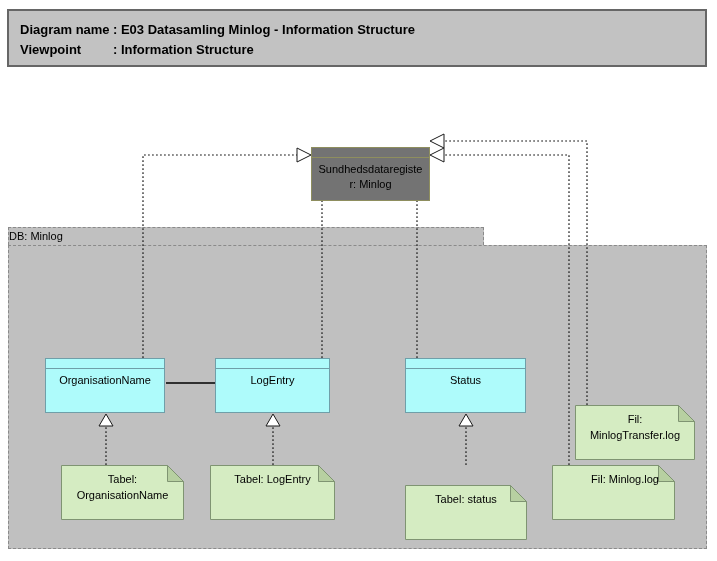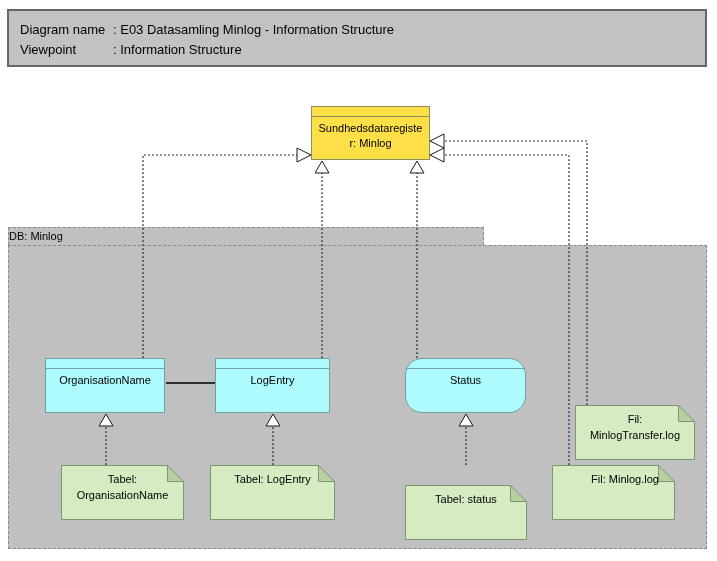--- a/index.html
+++ b/index.html
@@ -7,21 +7,21 @@
     position:relative;width:717px;height:561px;background:#ffffff;overflow:hidden;
     font-family:"Liberation Sans", sans-serif;color:#000;
   }
 
   
   .header{
     position:absolute;left:7px;top:9px;width:700px;height:58px;
     background:#c2c2c2;border:2px solid #666;box-sizing:border-box;
     padding:9px 0 0 11px;
   }
-  .hrow{display:flex;font-size:13px;font-weight:normal;line-height:20px;}
+  .hrow{display:flex;font-size:13px;font-weight:bold;line-height:20px;}
   .hlabel{width:93px;flex:0 0 93px;}
   .hvalue{white-space:pre;}
 
   
   .db-tab{
     position:absolute;left:8px;top:227px;width:476px;height:18px;
     background:#c0c0c0;border:1px dashed #8a8a8a;border-bottom:none;box-sizing:border-box;
     font-size:11px;line-height:17px;padding-left:0;
   }
   .db-body{
@@ -32,29 +32,29 @@
   
   svg.edges{position:absolute;left:0;top:0;width:717px;height:561px;}
   .edge-dotted{fill:none;stroke:#1a1a1a;stroke-width:1.2;stroke-dasharray:1.8 2.2;}
   .edge-solid{stroke:#000;stroke-width:1.5;}
   .arrowhead{fill:#ffffff;stroke:#1a1a1a;stroke-width:1;}
 
   
   .node{position:absolute;box-sizing:border-box;font-size:11px;text-align:center;}
   .node .strip{position:absolute;left:0;top:0;right:0;height:10px;border-bottom:1px solid;box-sizing:border-box;}
   .node .nlabel{position:absolute;left:0;right:0;top:14px;line-height:15px;}
-  .node.yellow{background:#fde047;border:1px solid #8e8e5e;}
+  .node.yellow{background:#737373;border:1px solid #8e8e5e;margin-top:41px;}
   .node.yellow .strip{border-color:#8e8e5e;}
   .node.cyan{background:#aefbfb;border:1px solid #6f9fa9;}
   .node.cyan .strip{border-color:#6f9fa9;}
 
   #node-registry{left:311px;top:106px;width:119px;height:54px;}
   #node-org{left:45px;top:358px;width:120px;height:55px;}
   #node-logentry{left:215px;top:358px;width:115px;height:55px;}
-  #node-status{left:405px;top:358px;width:121px;height:55px;border-radius:17px;}
+  #node-status{left:405px;top:358px;width:121px;height:55px;}
 
   
   .note{position:absolute;font-size:11px;text-align:center;}
   .note svg{position:absolute;left:0;top:0;}
   .note-body{fill:#d5ecc2;stroke:#7f9472;stroke-width:1;}
   .note-fold{fill:#b7d0a1;stroke:#7f9472;stroke-width:1;}
   .ntext{position:absolute;left:0;right:0;top:6px;line-height:16px;}
 
   #note-tabel-org{left:45px;top:465px;width:123px;height:55px;margin-left:16px;}
   #note-tabel-logentry{left:210px;top:465px;width:125px;height:55px;}

